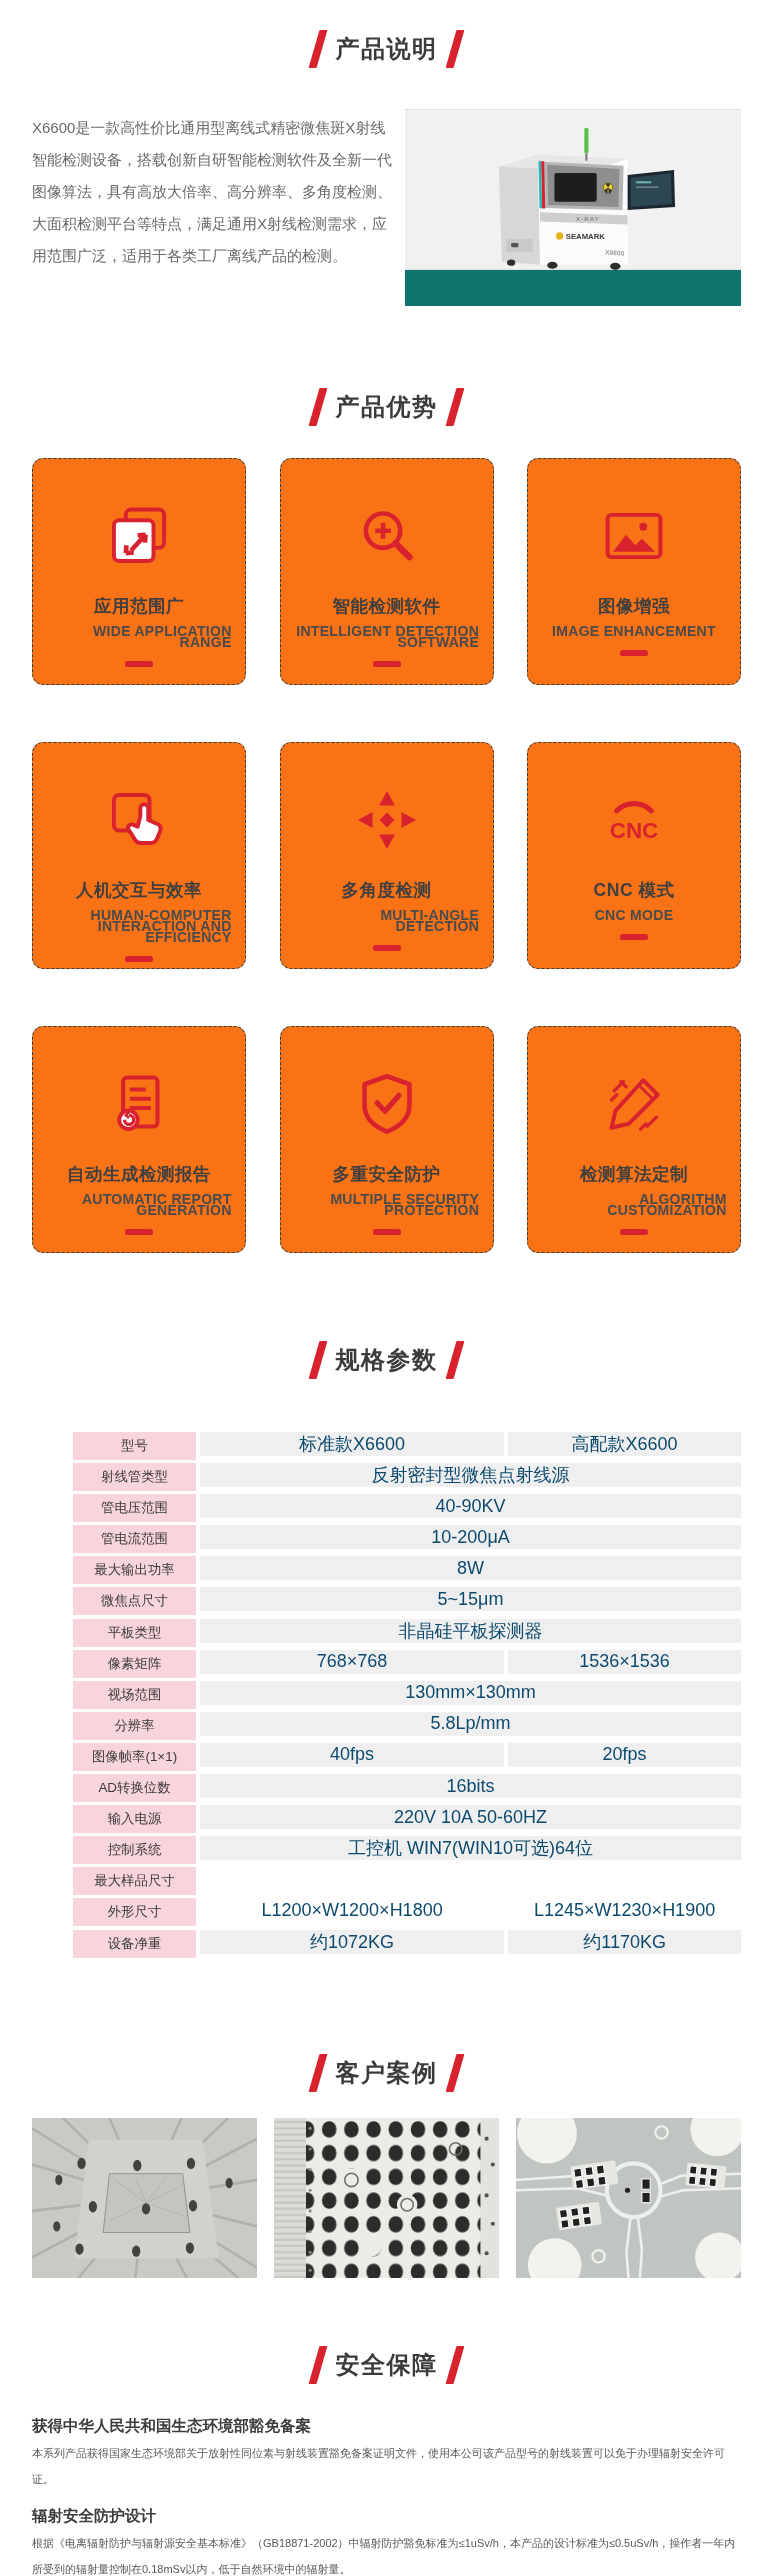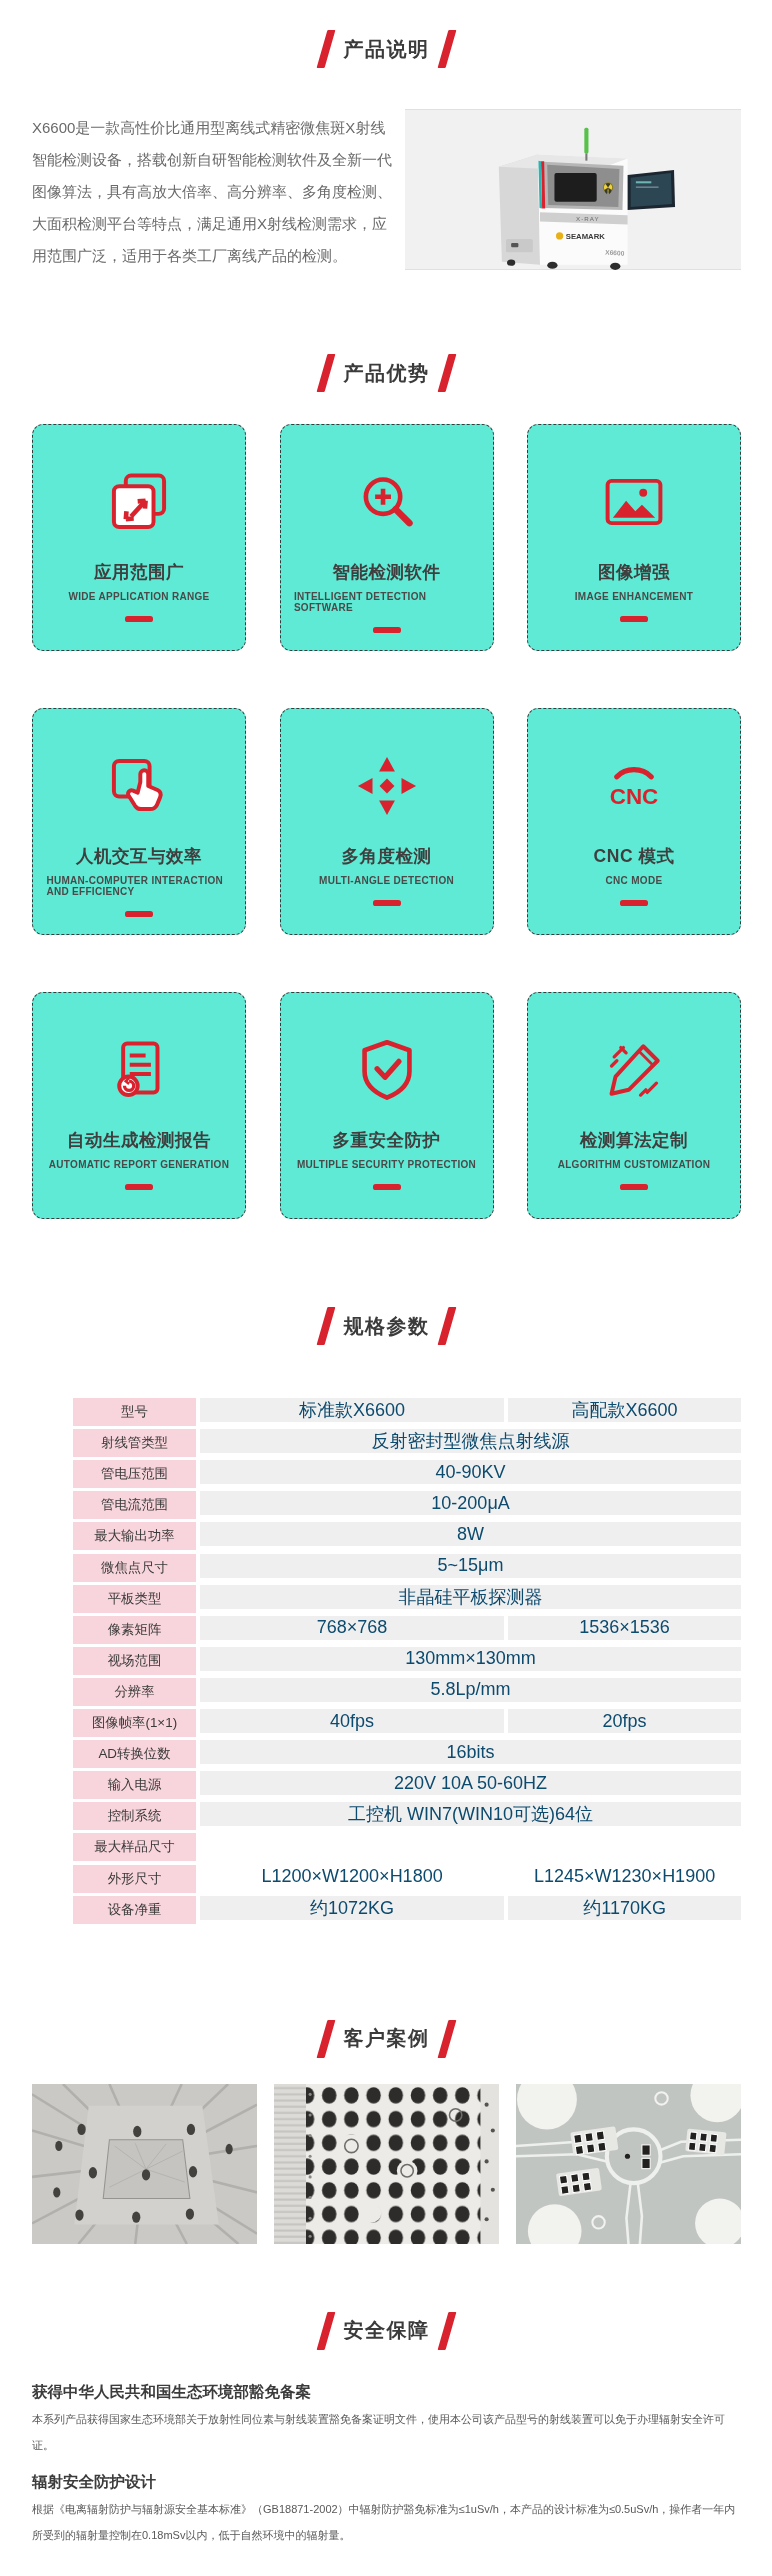--- a/index.html
+++ b/index.html
@@ -2,36 +2,36 @@
 <html style="font-size:8.2px"><head>
 <meta charset="utf-8">
 <style>
   html,body{margin:0;padding:0;background:#ffffff;}
   body{width:773px;font-family:"Liberation Sans","DejaVu Sans",sans-serif;}
   .container{width:709px;margin:0 auto;}
 
   
   .section-title{display:flex;align-items:center;justify-content:center;gap:13.4px;}
   .slash{width:8.2px;height:38px;background:#d8232f;transform:skewX(-16deg);border-radius:1px;}
-  .section-title-text{font-size:20px;font-weight:bold;color:#3b3b3b;letter-spacing:1.5px;}
+  .section-title-text{font-size:24px;font-weight:bold;color:#3b3b3b;letter-spacing:1.5px;}
 
   
   #sec-desc .section-title{padding-top:30px;}
   .desc-content{margin-top:41px;display:flex;justify-content:space-between;}
   .desc-text{width:364px;font-size:15px;line-height:32px;color:#6a6a6a;margin-top:3.1px;}
-  .desc-image{width:336px;height:161px;background:#be185d;flex:none;}
+  .desc-image{width:336px;height:197px;background:#0f766e;flex:none;}
 
   
   #sec-adv .section-title{margin-top:82px;}
   .cards-grid{margin-top:32px;display:grid;grid-template-columns:repeat(3,214px);justify-content:space-between;row-gap:57px;}
   .card{height:227px;border:1px dashed #3a3a3a;border-radius:11.3px;box-sizing:border-box;
-        display:flex;flex-direction:column;align-items:center;background:#5eead4;}
+        display:flex;flex-direction:column;align-items:center;background:#f97316;}
   .card .icon-wrap{margin-top:42px;height:70px;display:flex;align-items:center;justify-content:center;}
   .card-title{margin-top:23px;font-size:17.5px;font-weight:bold;color:#3f3f3f;letter-spacing:0.5px;}
-  .card-sub{margin-top:8.2px;font-size:10px;font-weight:bold;color:#4a4a4a;letter-spacing:0.3px;text-align:left;line-height:10.8px;padding:0 13.4px;}
+  .card-sub{margin-top:8.2px;font-size:14px;font-weight:bold;color:#4a4a4a;letter-spacing:0.3px;text-align:right;line-height:10.8px;padding:0 13.4px;}
   .card-bar{margin-top:13.4px;width:28px;height:5.7px;border-radius:2.6px;background:#d8232f;}
 
   
   #sec-specs .section-title{margin-top:88px;}
   .spec-table{margin-top:53px;}
   .spec-row{display:flex;gap:4.1px;margin-bottom:3.1px;padding-left:41px;}
   .spec-label{width:123px;flex:none;background:#f8d5dc;height:28px;display:flex;align-items:center;justify-content:center;
               font-size:13.4px;color:#3a3a3a;}
   .spec-val{background:#efefef;height:24px;display:flex;align-items:center;justify-content:center;font-size:18px;color:#0c4a6e;}
   .spec-val.full{flex:1;}

